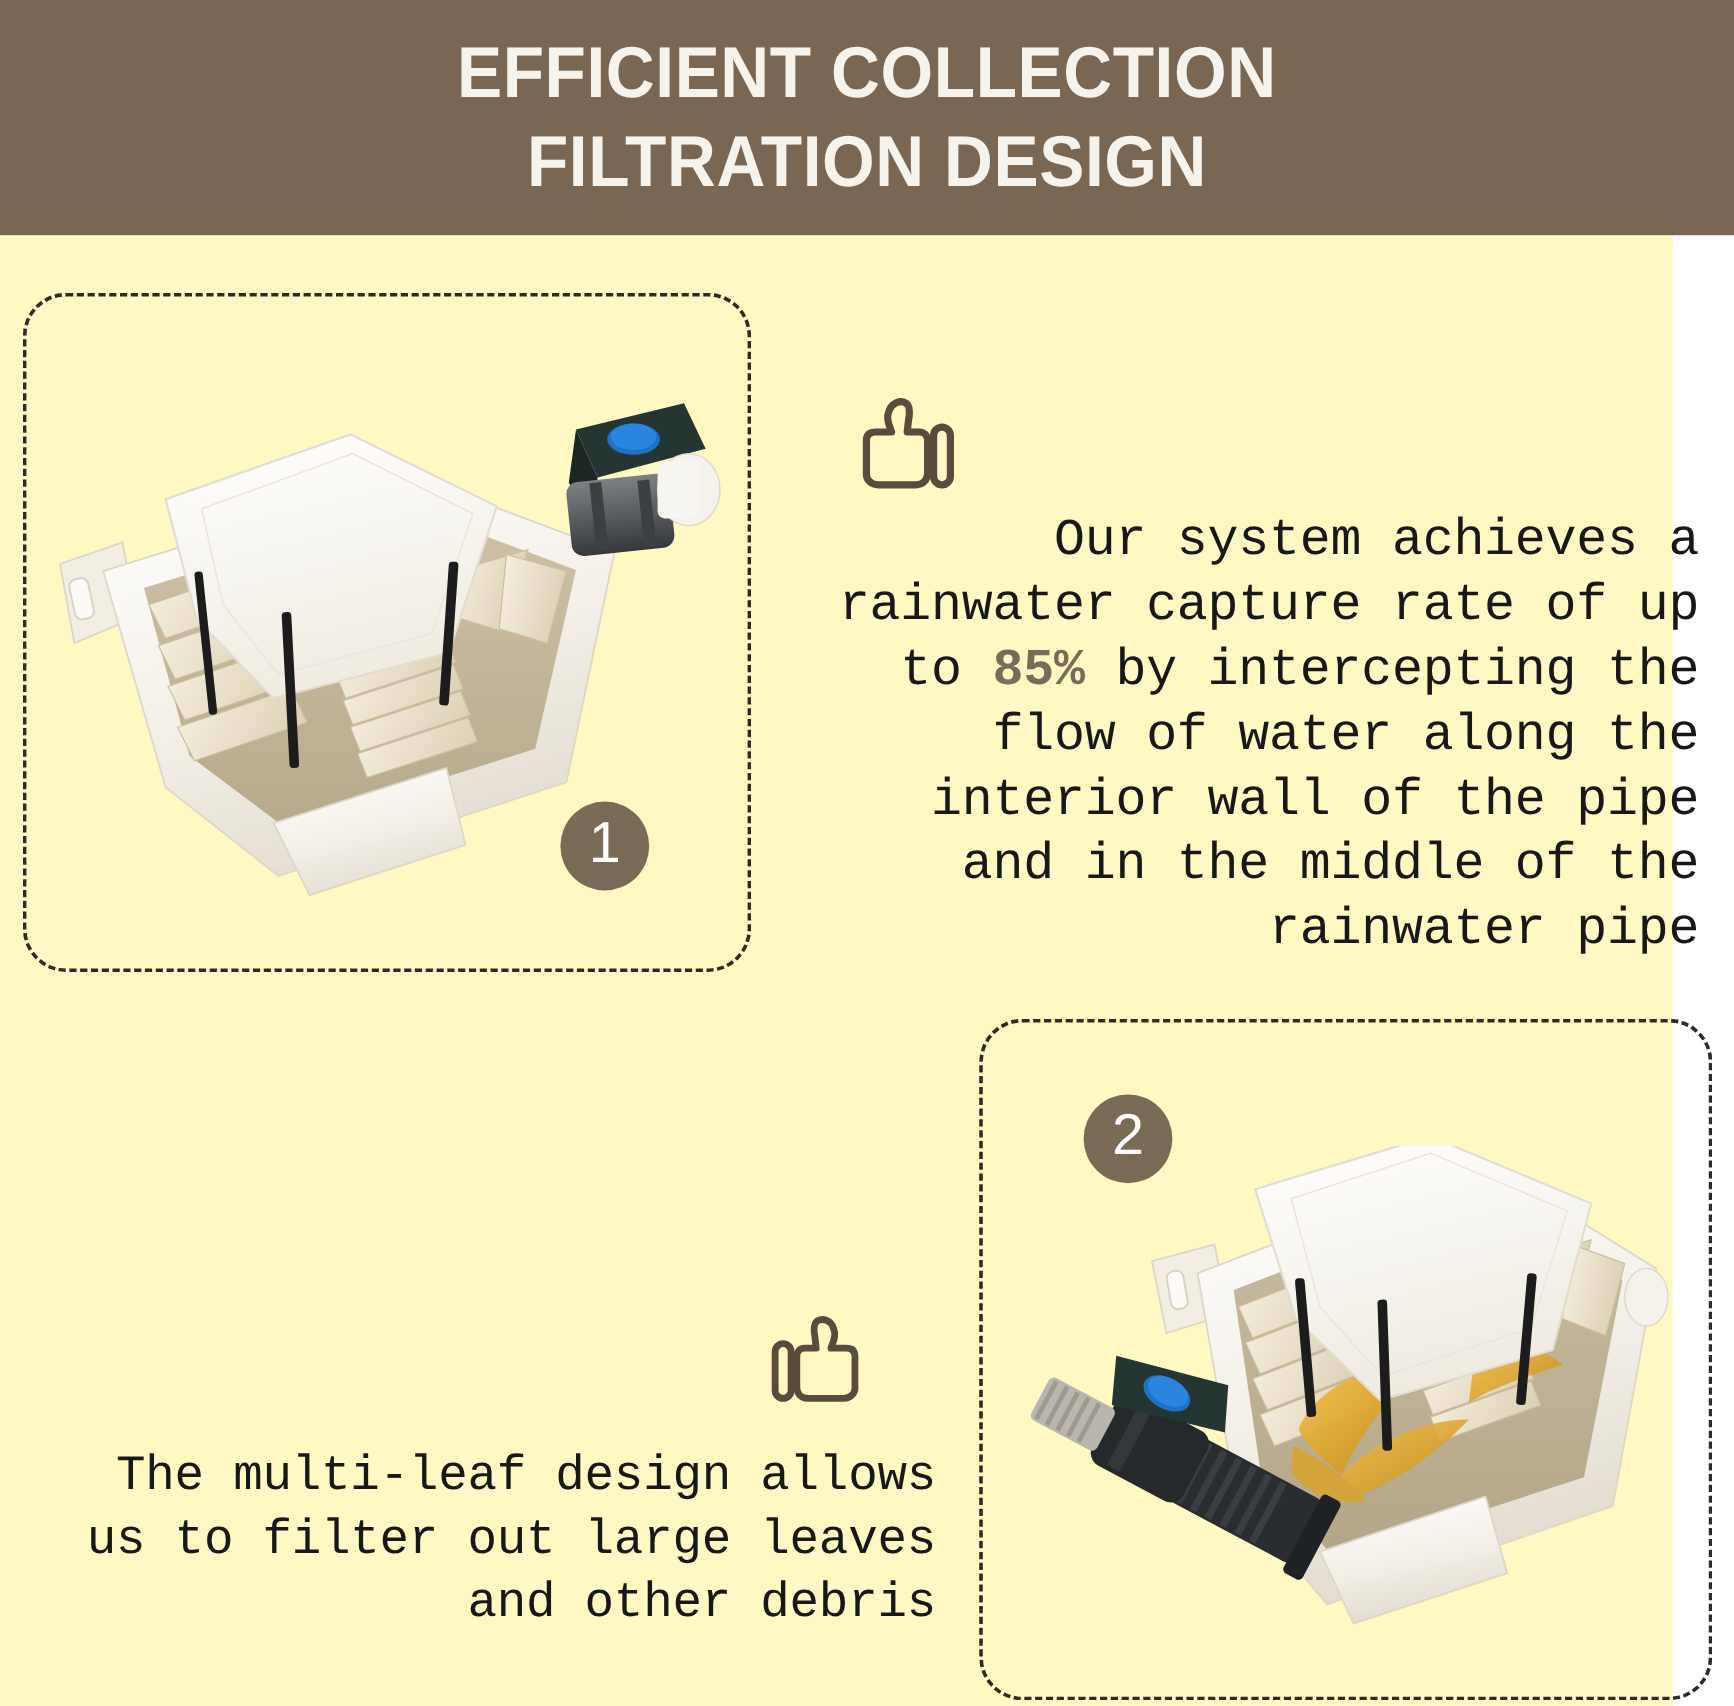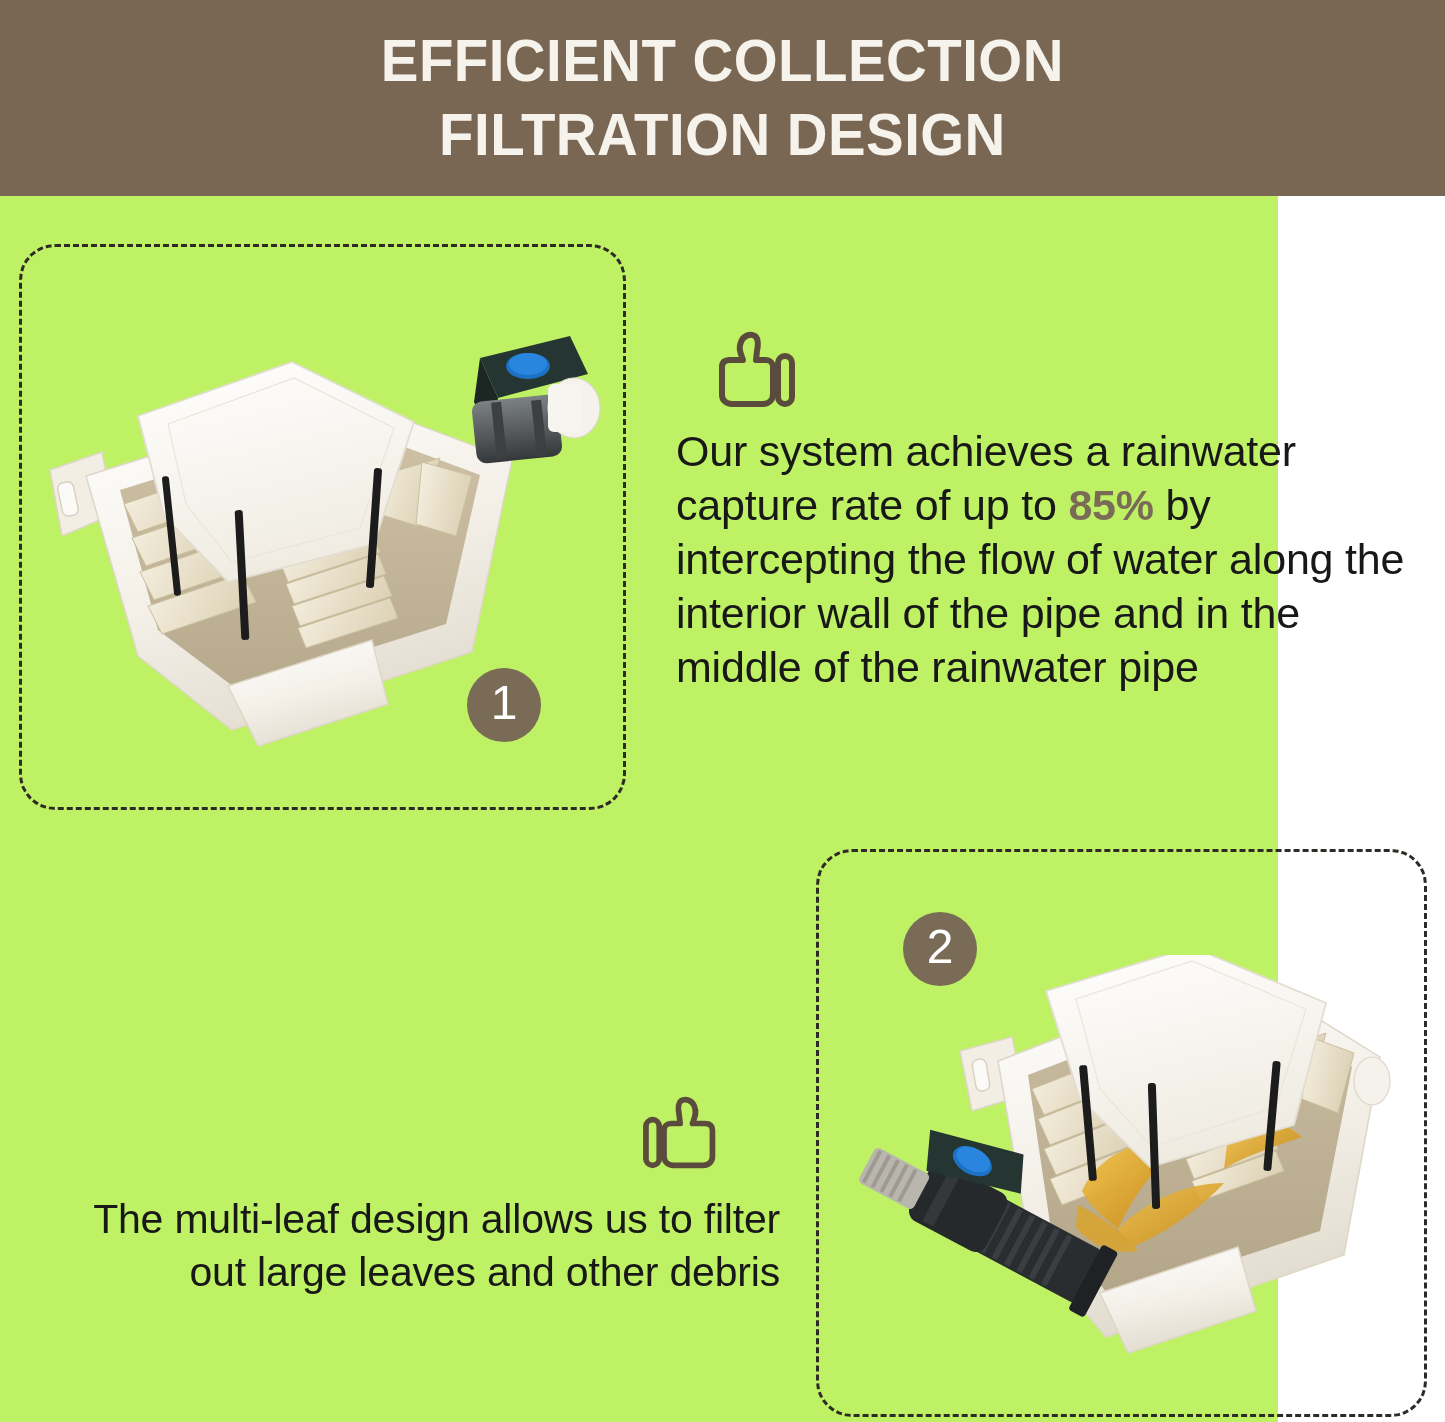--- a/index.html
+++ b/index.html
@@ -7,23 +7,23 @@
   html, body {
     width: 1445px;
     height: 1422px;
     background: #ffffff;
     font-family: "Liberation Sans", sans-serif;
     overflow: hidden;
   }
 
   #page {
     position: relative;
-    width: 1278px;
+    width: 1394px;
     height: 1422px;
-    background: #bef264;
+    background: #fef9c3;
   }
 
   
   .header-banner {
     position: absolute;
     left: 0;
     top: 0;
     width: 1445px;
     height: 196px;
     background: #7a6753;
@@ -107,25 +107,26 @@
     position: absolute;
     left: 676px;
     top: 330px;
     width: 740px;
   }
   #feature-one .thumb-wrap {
     margin-left: 34px;
     margin-bottom: 14px;
   }
   .feature-text {
-    font-family: Liberation Sans, sans-serif;
+    font-family: Liberation Mono, monospace;
     font-size: 43px;
     line-height: 54px;
     color: #181818;
     letter-spacing: -0.2px;
+    text-align: right;
   }
   .accent-number {
     color: #7a6b57;
     font-weight: bold;
   }
 
   
   #feature-two {
     position: absolute;
     left: 40px;
@@ -134,20 +135,21 @@
     text-align: right;
   }
   #feature-two .thumb-wrap {
     margin-right: 56px;
     margin-bottom: 18px;
     display: inline-block;
   }
   #feature-two .feature-text {
     font-size: 41px;
     line-height: 53px;
+    margin-top: 11px;
   }
 
   
   #brand-logo {
     position: absolute;
     left: 330px;
     top: 893px;
     width: 440px;
     height: 92px;
   }

